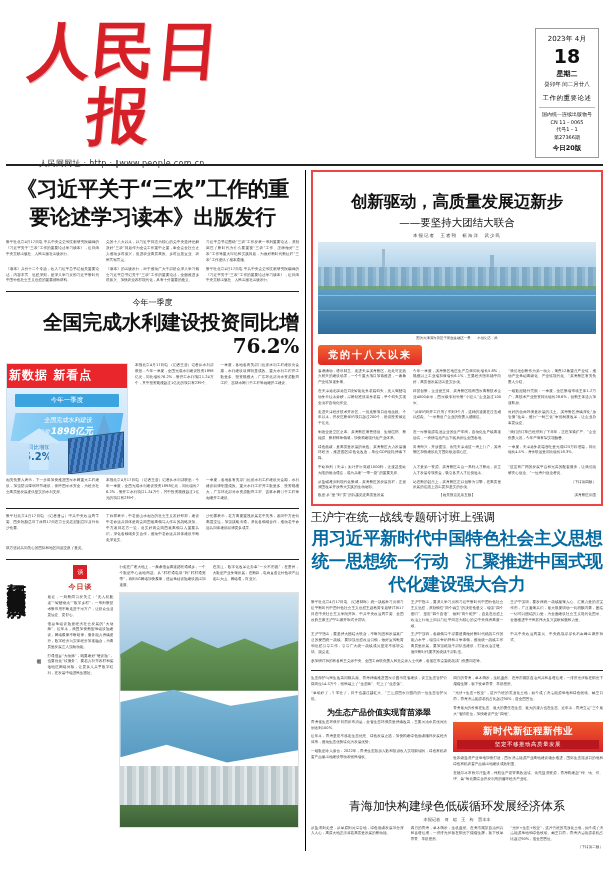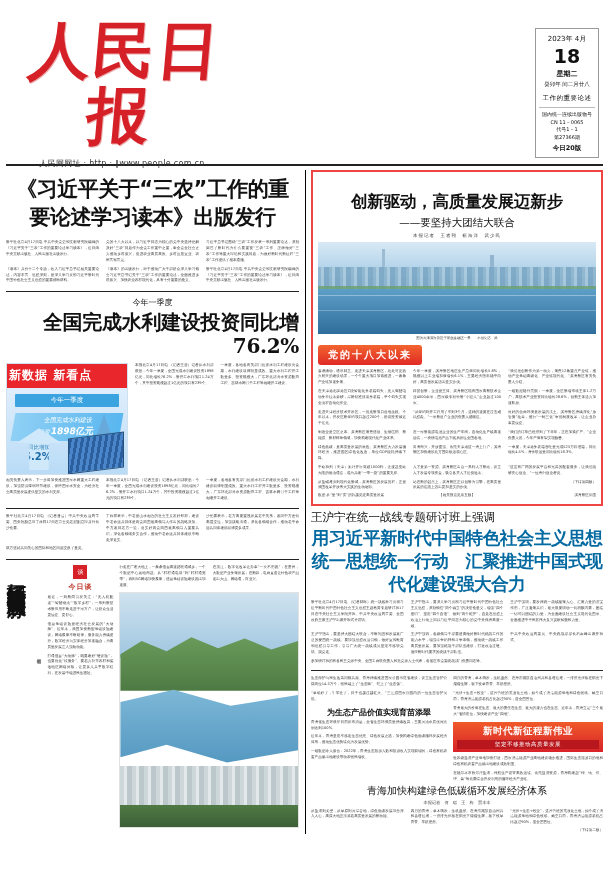--- a/index.html
+++ b/index.html
@@ -125,21 +125,21 @@
   .hl-wang-sh { font-size: 11.5px; text-align:left; color:#111; margin-top:4px; font-family:"DejaVu Serif","Liberation Serif",serif;}
   .hl-wang { font-size: 17.5px; font-weight:bold; text-align:center; color:#0369a1; line-height:1.3; letter-spacing:-0.4px; margin-top:2px; }
 
   .sec-divider { border-top: 1.5px solid #222; margin: 6px 0 5px; }
 
   
   .br-grid { display:flex; gap:6px; }
   .red-banner2 { background: linear-gradient(180deg,#f05a2a,#d8232a); color:#fff; text-align:center; padding:3px 4px; }
   .rb2-t { font-size: 9.5px; font-weight:bold; letter-spacing:.5px; }
   .rb2-s { font-size: 5.5px; background:#b8171d; margin-top:2px; padding:1px 0; letter-spacing:.5px;}
-  .hl-qh-sh { font-size:10px; text-align:center; color:#111; margin-top:1px;}
+  .hl-qh-sh { font-size:12px; text-align:center; color:#111; margin-top:15px;}
   .hl-qh { font-size: 19px; font-weight:bold; text-align:center; color:#111; letter-spacing:2px; margin-top:2px; font-family:"DejaVu Serif","Liberation Serif",serif;}
   .hl-qh-by { font-size:4.2px; text-align:center; color:#444; margin-top:2px;}
   .mini-hl { font-size: 8px; font-weight:bold; text-align:center; color:#111; margin:4px 0 2px;}
 
   .photo-main { width:100%; height:236px; position:relative; overflow:hidden; border:1px solid #e2e2e2;}
   .pm-sky { position:absolute; inset:0 0 72% 0; background:linear-gradient(180deg,#cfe2ef,#9fc6e0);}
   .pm-hills { position:absolute; left:0;right:0; top:16%; height:26%; background:linear-gradient(180deg,#6f9f5e,#4d7a43); clip-path: polygon(0 40%,12% 18%,26% 35%,40% 12%,55% 30%,70% 14%,85% 32%,100% 18%,100% 100%,0 100%);}
   .pm-river { position:absolute; left:0;right:0; top:40%; bottom:22%; background:linear-gradient(180deg,#7fb9d8,#4e93bd); clip-path: polygon(0 18%,30% 4%,62% 22%,100% 10%,100% 72%,60% 86%,26% 66%,0 80%);}
   .pm-town { position:absolute; left:0;right:0; bottom:0; height:26%; background:repeating-linear-gradient(90deg,#cdd6d9 0 4px,#e3e9eb 4px 7px,#bcc7cb 7px 12px);}
   .pm-fore { position:absolute; left:0;right:0; bottom:0; height:9%; background:linear-gradient(180deg,#4f7a45,#3c5f36);}

